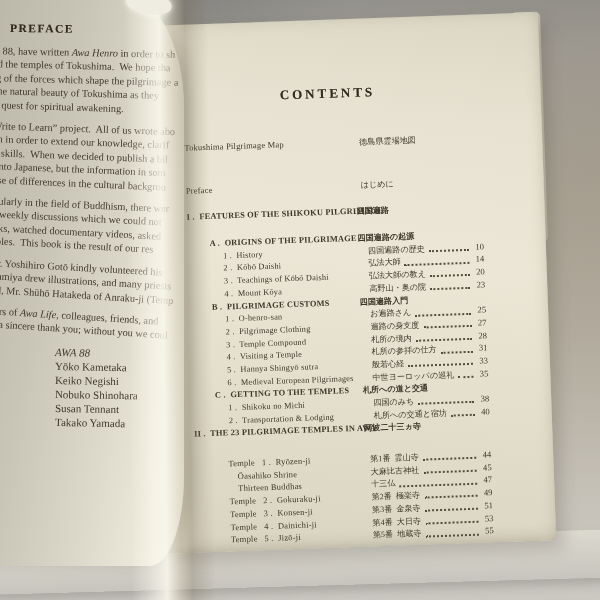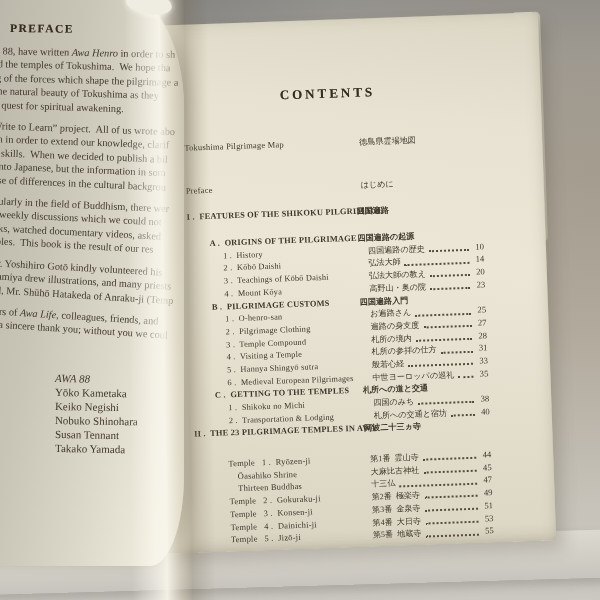--- a/index.html
+++ b/index.html
@@ -74,21 +74,21 @@
     overflow:hidden; color:#3f382c;
   }
   .lp-inner { padding: 34px 0 0 24px; }
   .preface-heading {
     margin:0 0 10px 18px; font-size:11.5px; font-weight:bold; letter-spacing:1.5px;
     color:#322c20; transform: rotate(.6deg); transform-origin:0 50%;
     text-shadow: 0 0 .4px rgba(60,50,30,.5);
   }
   .lp-line { white-space:pre; font-size:10.3px; line-height:13.4px; transform-origin:0 50%; }
   .lp-para { margin:0 0 8px -4px; }
-  .lp-signature { margin:40px 0 0 63px; }
+  .lp-signature { margin:14px 0 0 63px; }
   .sig-line { white-space:pre; font-size:11px; line-height:14px; transform: rotate(1deg); transform-origin:0 50%; }
   
   .page-curl-highlight {
     position:absolute; left:128px; top:-8px; width:84px; height:616px; z-index:4; pointer-events:none;
     background: linear-gradient(90deg,
       rgba(255,253,244,0) 0%, rgba(252,250,240,.55) 28%, rgba(248,245,234,.9) 42%,
       rgba(210,201,178,.45) 58%, rgba(110,98,74,.26) 72%, rgba(110,98,74,0) 100%);
     transform: rotate(-.8deg);
   }
   .curl-top-highlight {

